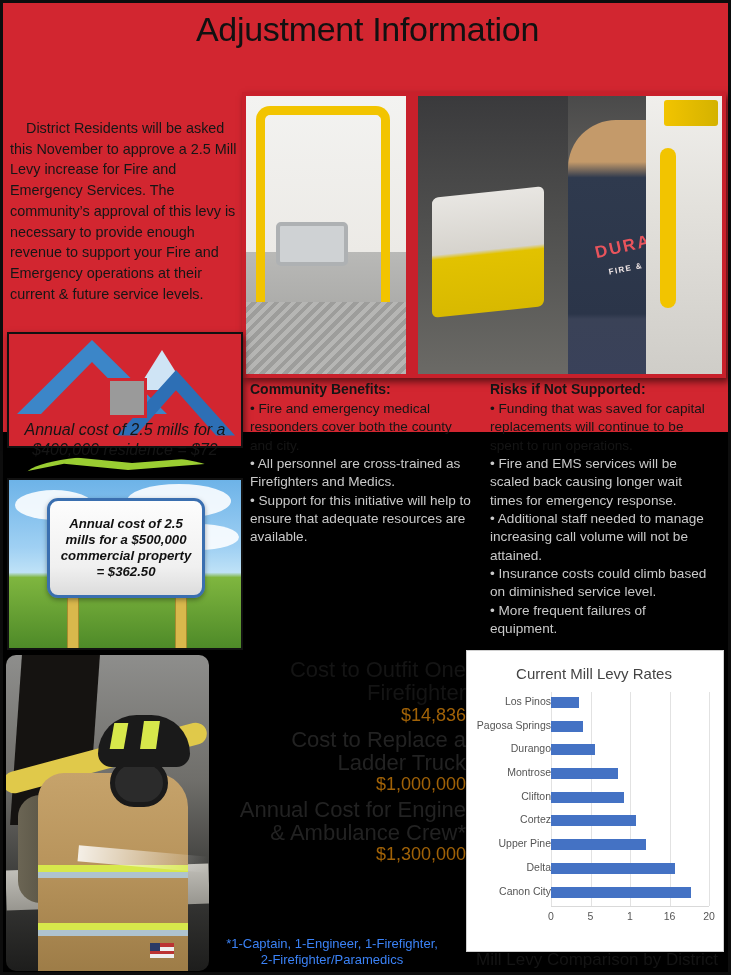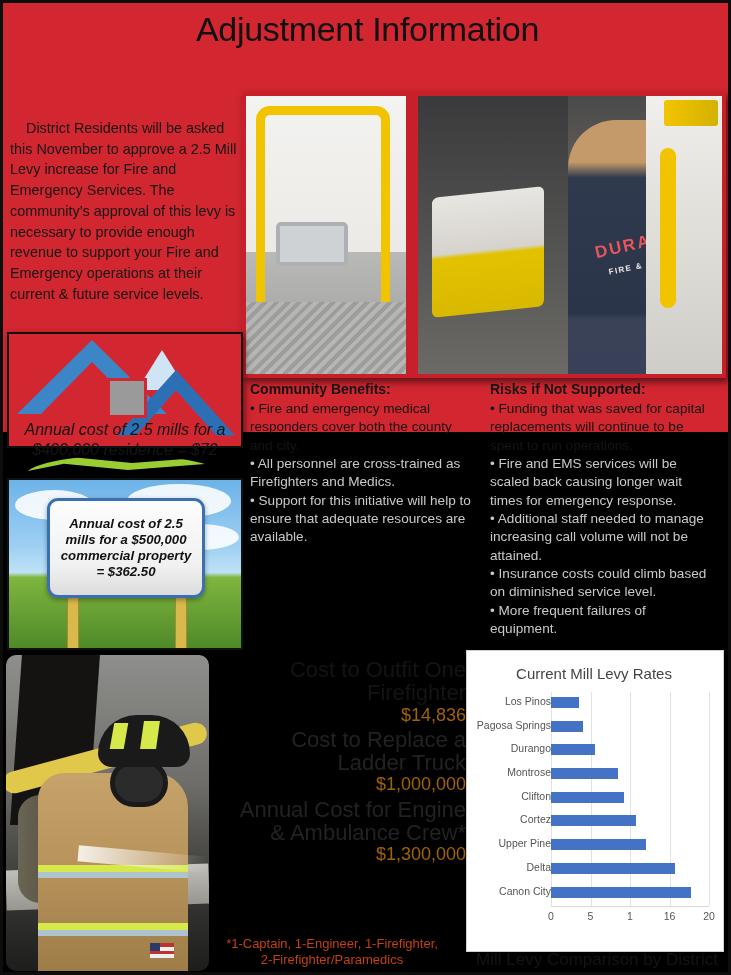--- a/index.html
+++ b/index.html
@@ -168,21 +168,21 @@
   .ff-spray { position:absolute; left:72px; top:196px; width:130px; height:16px;
     background:linear-gradient(90deg,rgba(255,255,255,.85),rgba(255,255,255,0)); transform:rotate(5deg); }
   .ff-plank { position:absolute; left:0; top:212px; width:100%; height:40px;
     background:linear-gradient(180deg,#cfcdc6,#a3a19a); transform:rotate(-2deg); opacity:.9; }
 
   #costblock { position:absolute; left:196px; top:658px; width:270px; z-index:7; text-align:right; }
   .cost-label { font-size:22px; line-height:1.06; color:#141414; }
   .cost-value { font-size:18px; font-weight:normal; color:#a16207; line-height:1.18; margin-bottom:2px; }
   #costblock .cost-label.dim { color:#222; }
   #cost-note { position:absolute; left:196px; top:936px; width:272px; z-index:7;
-    text-align:center; font-size:13px; line-height:1.2; color:#c2410c; }
+    text-align:center; font-size:13px; line-height:1.2; color:#3b82f6; }
 
   
   #chart-card {
     position:absolute; left:466px; top:650px; width:258px; height:302px;
     z-index:6; background:#fff; border:1px solid #d0d0d0; padding:6px 8px 4px 6px;
   }
   #chart-title { text-align:center; font-size:15px; color:#444; margin:8px 0 10px; }
   #chart-body { position:relative; height:214px; margin-left:78px; margin-right:6px; }
   .gridline { position:absolute; top:0; bottom:0; width:1px; background:#e2e2e2; }
   .bar-row { position:relative; height:23.7px; }

